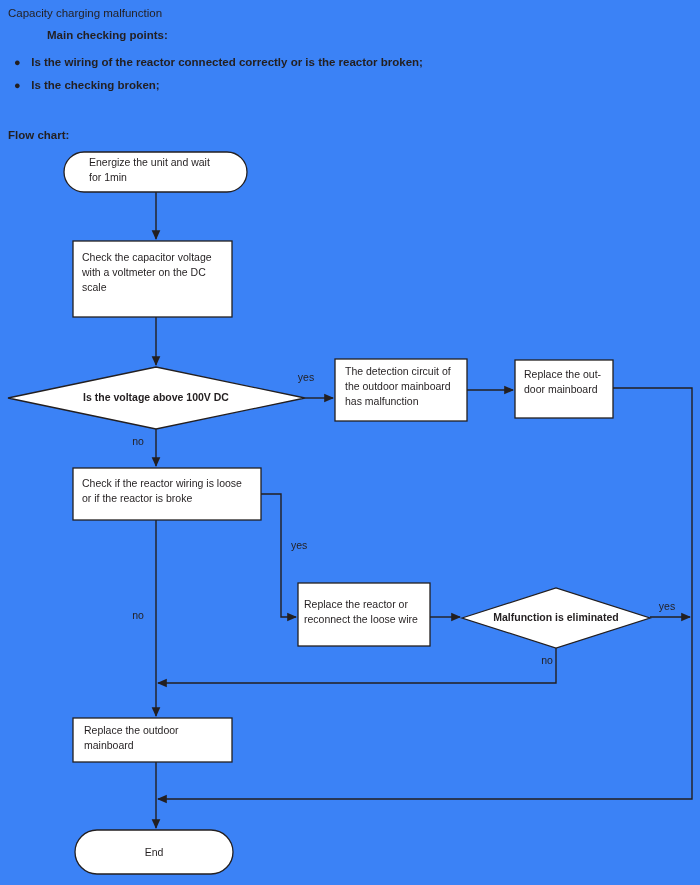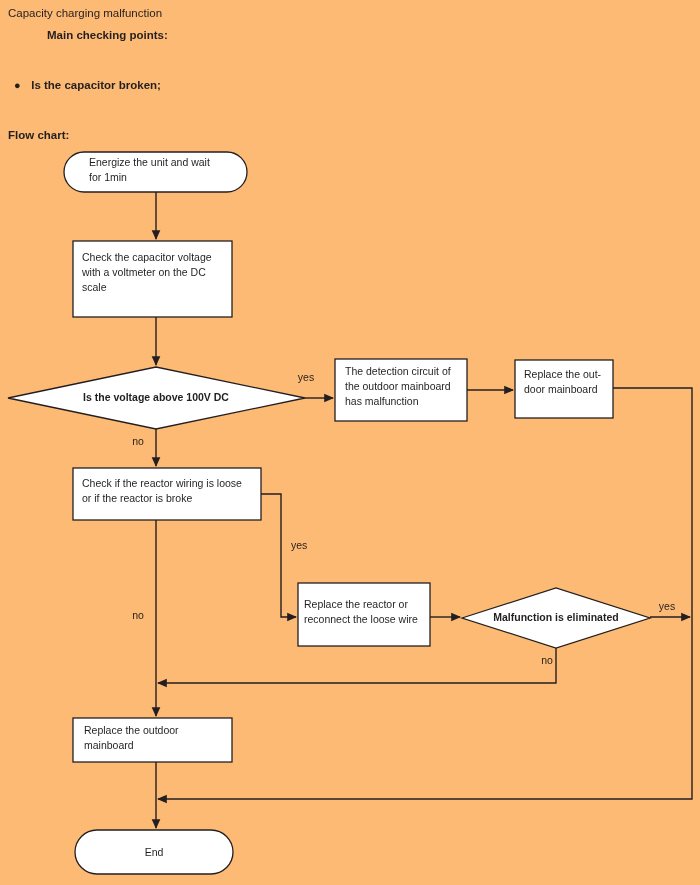--- a/index.html
+++ b/index.html
@@ -4,21 +4,21 @@
 <style>
   html, body {
     margin: 0;
     padding: 0;
     background: #ffffff;
   }
   #page {
     position: relative;
     width: 700px;
     height: 885px;
-    background: #fdba74;
+    background: #3b82f6;
     font-family: "Liberation Sans", sans-serif;
     color: #1a1a1a;
     overflow: hidden;
   }
   .hdr {
     position: absolute;
     font-size: 11.5px;
     line-height: 14px;
     color: #231f20;
     white-space: nowrap;
@@ -84,23 +84,27 @@
   }
 </style>
 </head>
 <body>
 
 <div id="page">
 
   <div class="hdr" id="title">Capacity charging malfunction</div>
   <div class="hdr" id="mcp">Main checking points:</div>
 
+  <div class="bullet-row" id="b0">
+    <span class="dot">●</span>
+    <span>Is the wiring of the reactor connected correctly or is the reactor broken;</span>
+  </div>
   <div class="bullet-row" id="b1">
     <span class="dot">●</span>
-    <span>Is the capacitor broken;</span>
+    <span>Is the checking broken;</span>
   </div>
 
   <div class="hdr" id="flowlabel">Flow chart:</div>
 
   <svg id="chart" viewBox="0 0 700 885">
     <defs>
       <marker id="arw" viewBox="0 0 10 10" refX="9" refY="5" markerWidth="7" markerHeight="7" orient="auto-start-reverse">
         <path d="M 0 0.6 L 10 5 L 0 9.4 z" fill="#231f20"></path>
       </marker>
     </defs>

